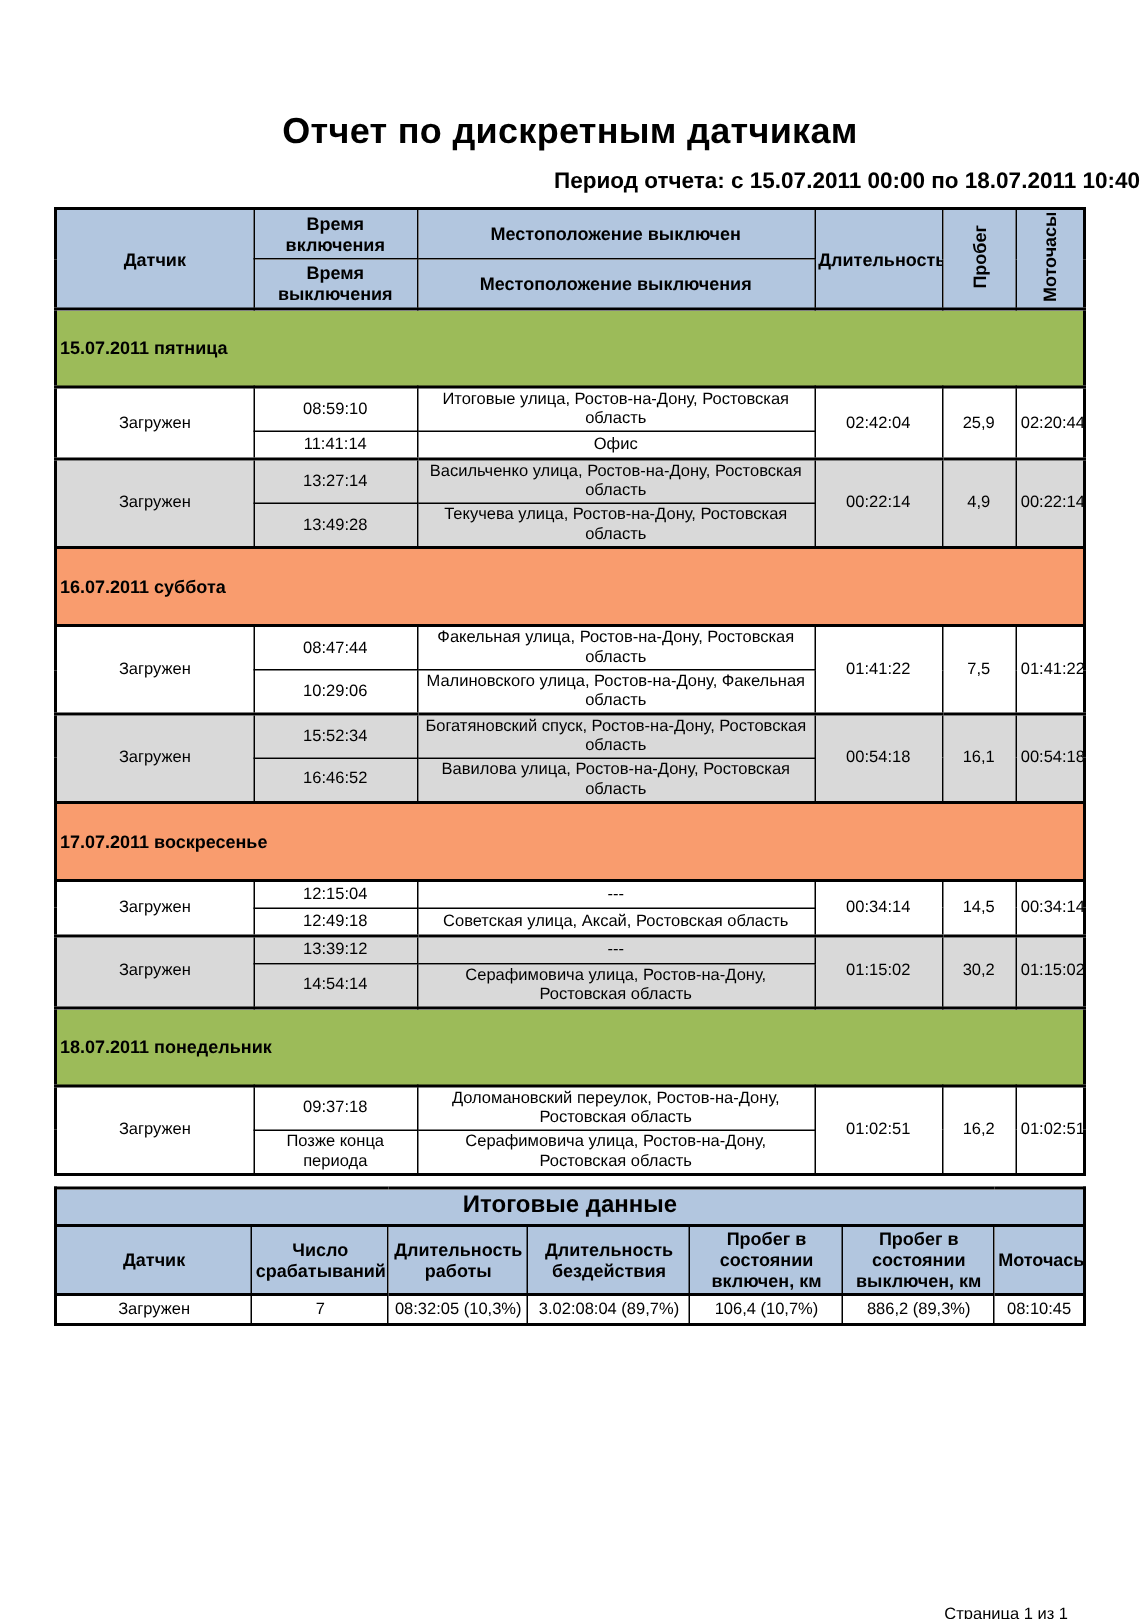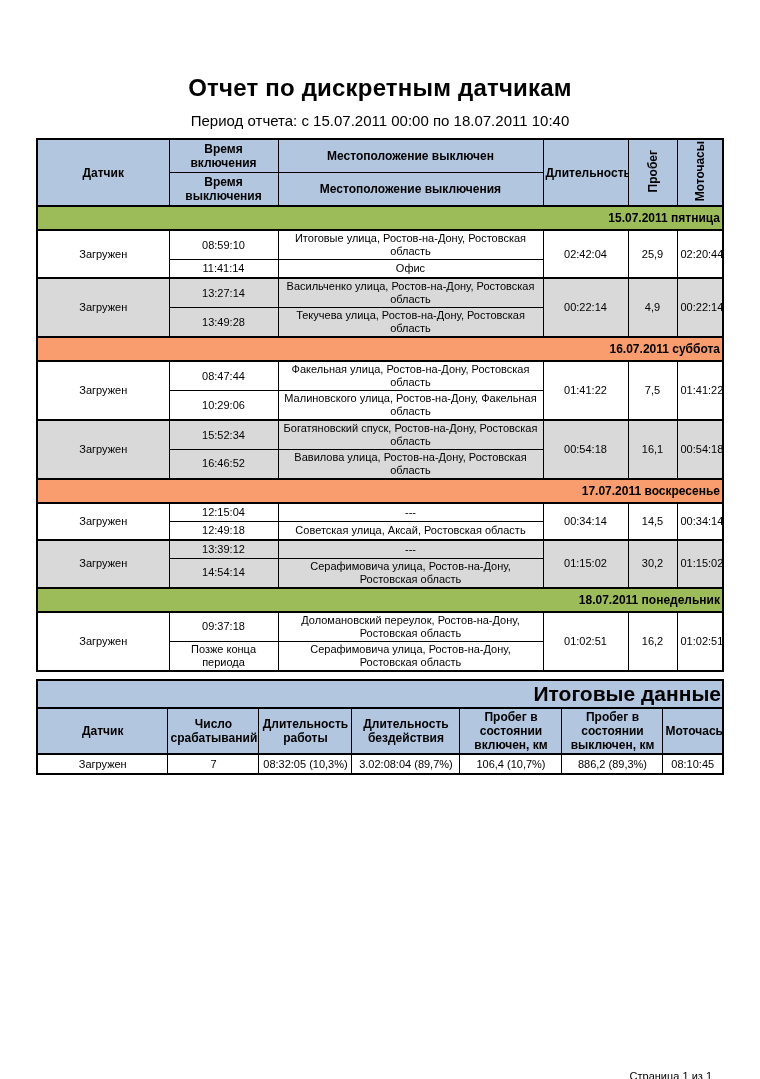--- a/index.html
+++ b/index.html
@@ -2,55 +2,55 @@
 <html lang="ru"><head>
 <meta charset="utf-8">
 <style>
   html,body { margin:0; padding:0; background:#ffffff; }
   body { font-family: "Liberation Sans", sans-serif; color:#000; }
   .page {
     position:relative; width:760px; height:1079px; background:#fff;
     box-sizing:border-box; padding-top:30px; overflow:hidden;margin-top:44px;
   }
   .title { font-size:24px; font-weight:bold; text-align:center; margin:0 0 10px 0; letter-spacing:0.2px; }
-  .subtitle { font-size:15px; font-weight:normal; text-align:center; margin:4px 0; white-space:pre-wrap; }
+  .subtitle { font-size:15px; font-weight:bold; text-align:right; margin:4px 0; white-space:pre-wrap; }
 
   table { border-collapse:collapse; table-layout:fixed; width:686px; margin:0 auto; }
   table.main { margin-top:9px; border:2px solid #000; }
   table.summary { margin-top:7px; border:2px solid #000; }
   td, th { border:1px solid #000; overflow:hidden; }
 
   .main thead th {
     background:#B2C6DF; font-size:12px; font-weight:bold; 
     vertical-align:middle; padding:1px 2px;
   }
   .main thead tr { height:33px; }
   .vcell { vertical-align:middle; text-align:center; }
   .vert {
     display:inline-block; writing-mode:vertical-rl; transform:rotate(180deg);
     white-space:nowrap; font-size:12px; font-weight:bold;
   }
 
   tr.section td {
-    height:20px; font-size:12px; font-weight:bold; text-align:right; vertical-align:middle;
-    border-top:2px solid #000; border-bottom:2px solid #000; padding:1px 2px;
+    height:20px; font-size:12px; font-weight:bold; text-align:left; vertical-align:middle;
+    border-top:2px solid #000; border-bottom:2px solid #000; padding:15px 2px;
   }
   tr.band-green td { background:#9CBB59; }
   tr.band-orange td { background:#F99C6E; }
 
   td.data {
     font-size:11px; text-align:center; vertical-align:middle;
     height:15px; line-height:1.18; padding:1px 3px;
   }
   tr.shaded td { background:#D9D9D9; }
   tr.gstart td { border-top:2px solid #000; }
 
   .summary tr.stitle td {
-    height:21px; background:#B2C6DF; font-size:21px; font-weight:bold;
-    text-align:right; vertical-align:middle; border-bottom:2px solid #000;
+    height:21px; background:#B2C6DF; font-size:16px; font-weight:bold;
+    text-align:center; vertical-align:middle; border-bottom:2px solid #000;
   }
   .summary tr.shead { height:34px; }
   .summary tr.shead th {
     background:#B2C6DF; font-size:12px; font-weight:bold; text-align:center;
     vertical-align:middle; padding:1px 2px; border-bottom:2px solid #000;
   }
   .summary tr.sdata td {
     height:16px; font-size:11px; text-align:center; vertical-align:middle; padding:1px 2px;
   }
 

